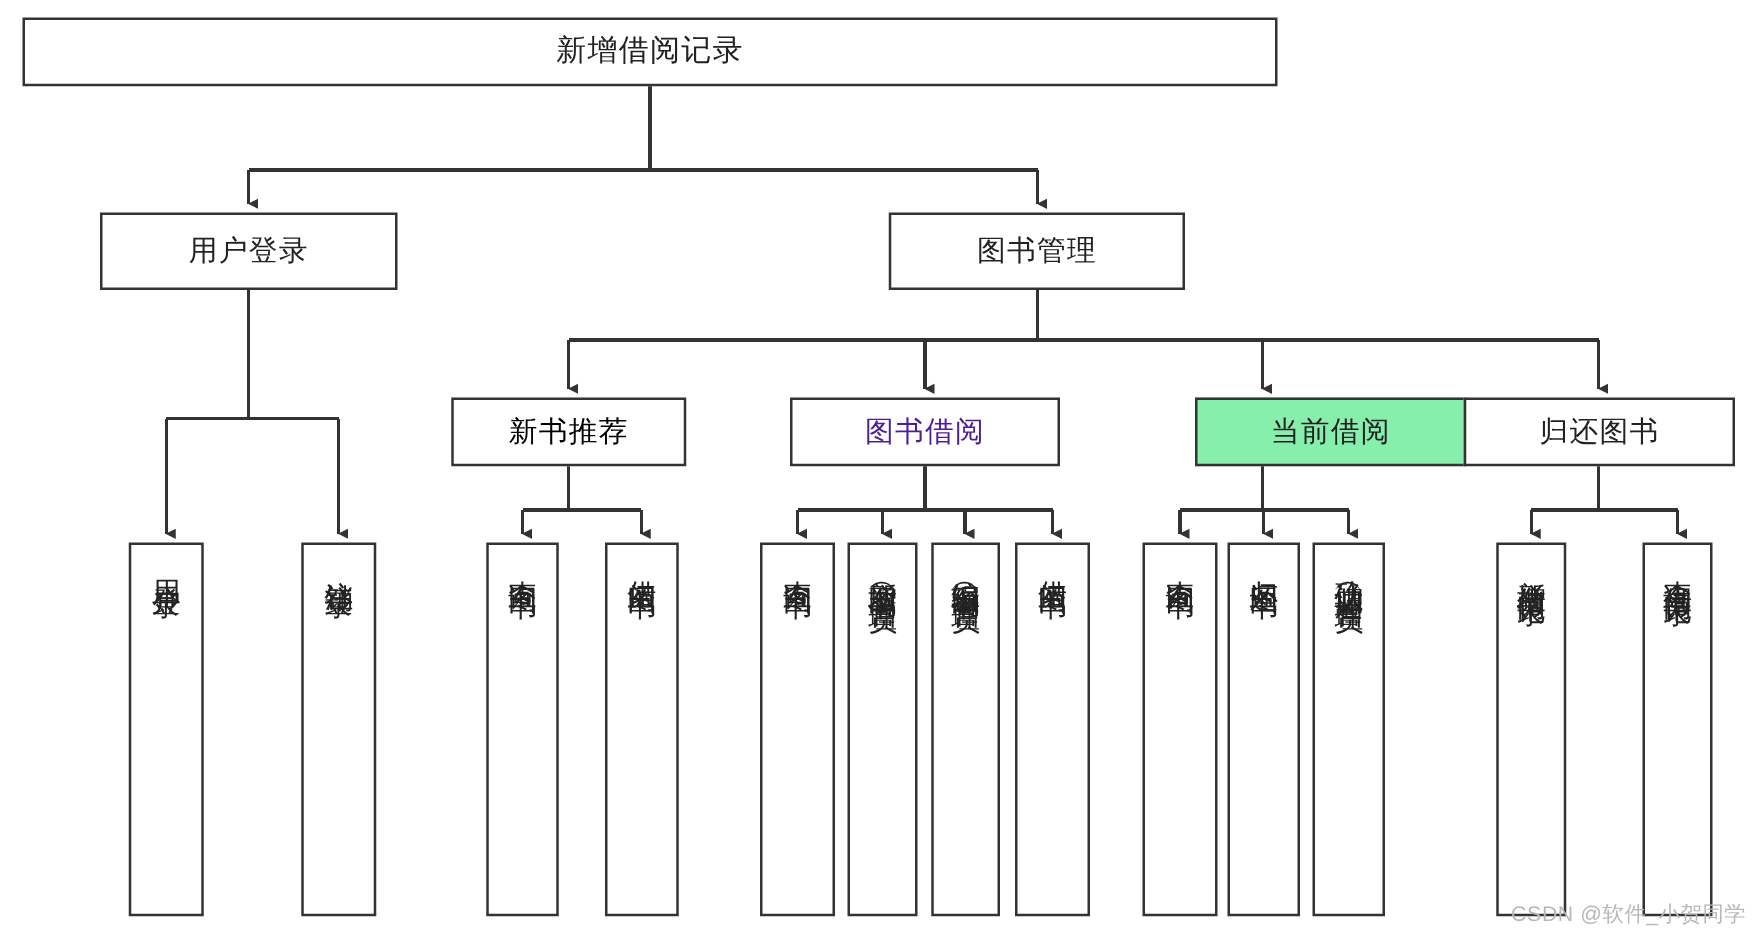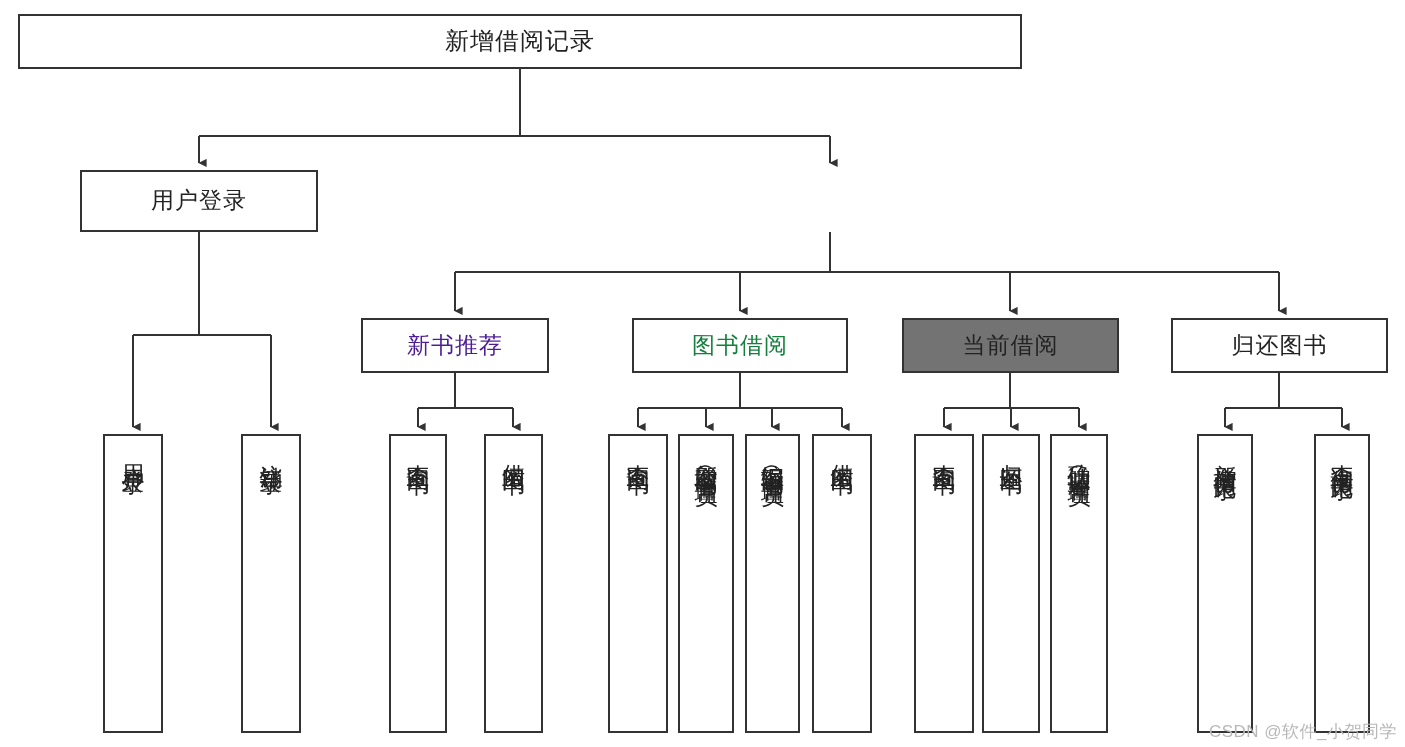--- a/index.html
+++ b/index.html
@@ -136,28 +136,31 @@
     </g>
   </svg>
 
   <div class="node root" style="left: 18px; top: 14px; width: 1004px; height: 55px; border-color: rgb(51, 51, 51); background: rgb(255, 255, 255);">
     <span class="node-label" style="color: rgb(34, 34, 34);">新增借阅记录</span>
   </div>
 
   <div class="node level1" style="left: 80px; top: 170px; width: 238px; height: 62px; border-color: rgb(51, 51, 51); background: rgb(255, 255, 255);">
     <span class="node-label" style="color: rgb(34, 34, 34);">用户登录</span>
   </div>
+  <div class="node level1" style="left: 711px; top: 170px; width: 237px; height: 62px; border-color: rgb(51, 51, 51); background: rgb(255, 255, 255);">
+    <span class="node-label" style="color: rgb(34, 34, 34);">图书管理</span>
+  </div>
 
   <div class="node level2" style="left: 361px; top: 318px; width: 188px; height: 55px; border-color: rgb(51, 51, 51); background: rgb(255, 255, 255);">
-    <span class="node-label" style="color: #4c1d95;">新书推荐</span>
+    <span class="node-label" style="color: #000000;">新书推荐</span>
   </div>
   <div class="node level2" style="left: 632px; top: 318px; width: 216px; height: 55px; border-color: rgb(51, 51, 51); background: rgb(255, 255, 255);">
-    <span class="node-label" style="color: #15803d;">图书借阅</span>
-  </div>
-  <div class="node level2" style="left: 902px; top: 318px; width: 217px; height: 55px; border-color: rgb(51, 51, 51); background: #737373;">
+    <span class="node-label" style="color: #4c1d95;">图书借阅</span>
+  </div>
+  <div class="node level2" style="left: 956px; top: 318px; width: 217px; height: 55px; border-color: rgb(51, 51, 51); background: #86efac;">
     <span class="node-label" style="color: rgb(34, 34, 34);">当前借阅</span>
   </div>
   <div class="node level2" style="left: 1171px; top: 318px; width: 217px; height: 55px; border-color: rgb(51, 51, 51); background: rgb(255, 255, 255);">
     <span class="node-label" style="color: rgb(34, 34, 34);">归还图书</span>
   </div>
 
   <div class="node vertical" style="left: 103px; top: 434px; width: 60px; height: 299px; border-color: rgb(51, 51, 51); background: rgb(255, 255, 255);">
     <span class="node-label" style="color: rgb(34, 34, 34);">用户登录</span>
   </div>
   <div class="node vertical" style="left: 241px; top: 434px; width: 60px; height: 299px; border-color: rgb(51, 51, 51); background: rgb(255, 255, 255);">

